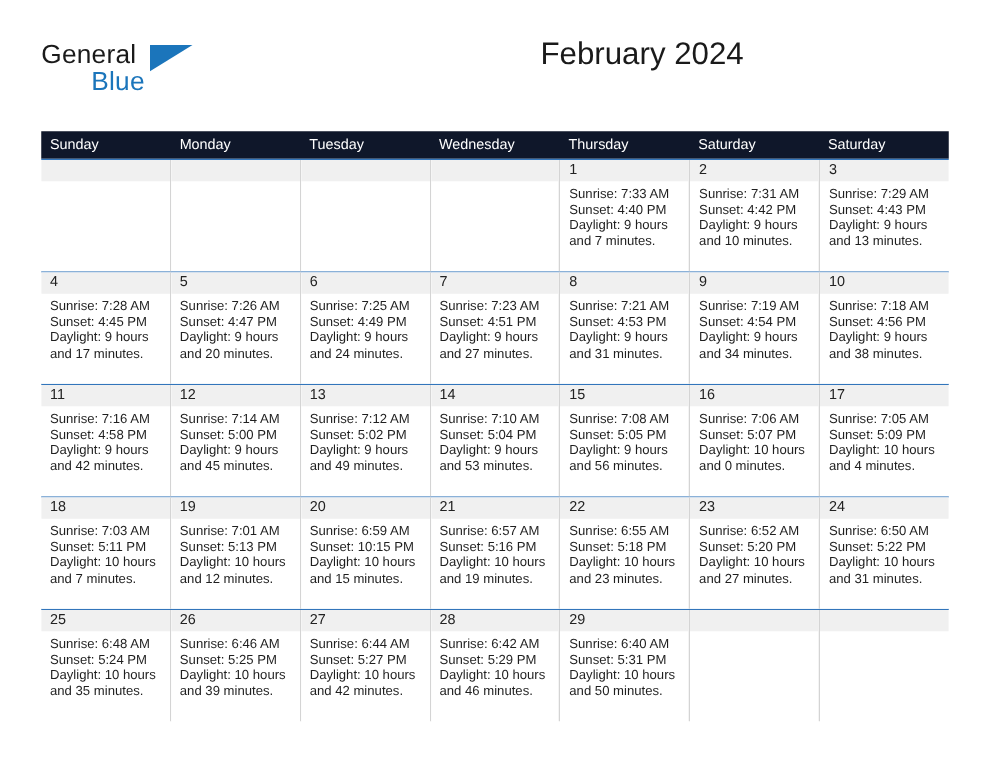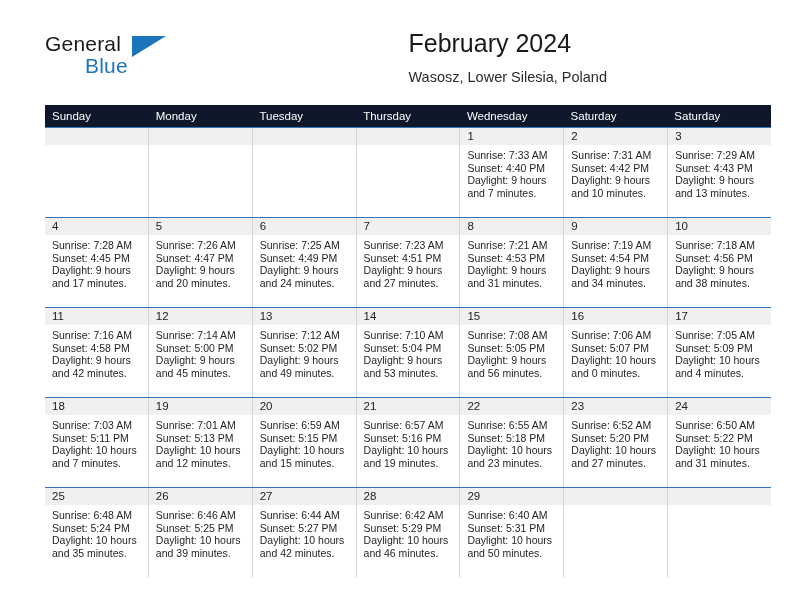--- a/index.html
+++ b/index.html
@@ -12,21 +12,20 @@
     background: #ffffff;
     font-family: "Liberation Sans", sans-serif;
     color: #222222;
     overflow: hidden;
   }
   .page {
     position: relative;
     width: 628px;
     height: 612px;
     box-sizing: border-box;
-    margin-left: 12px;
   }
 
   
   .header {
     position: absolute;
     left: 33px;
     top: 28px;
     right: 33px;
     height: 68px;
   }
@@ -153,33 +152,32 @@
   <div class="header">
 
     <div class="brand">
       <span class="brand-general">General</span>
       <span class="brand-triangle"></span>
       <span class="brand-blue">Blue</span>
     </div>
 
     <div class="title-block">
       <div class="cal-title">February 2024</div>
-      <div class="cal-subtitle">Wasosz, Lower Silesia, Poland</div>
     </div>
 
   </div>
 
   <div class="calendar">
 
     <div class="weekdays">
       <div class="weekday">Sunday</div>
       <div class="weekday">Monday</div>
       <div class="weekday">Tuesday</div>
+      <div class="weekday">Wednesday</div>
       <div class="weekday">Thursday</div>
-      <div class="weekday">Wednesday</div>
       <div class="weekday">Saturday</div>
       <div class="weekday">Saturday</div>
     </div>
 
     <div class="week">
       <div class="daycell empty">
         <div class="daynum"></div>
         <div class="dayinfo">
           <div></div>
           <div></div>
@@ -391,21 +389,21 @@
           <div>Sunrise: 7:01 AM</div>
           <div>Sunset: 5:13 PM</div>
           <div>Daylight: 10 hours</div>
           <div>and 12 minutes.</div>
         </div>
       </div>
       <div class="daycell">
         <div class="daynum">20</div>
         <div class="dayinfo">
           <div>Sunrise: 6:59 AM</div>
-          <div>Sunset: 5:15 PM</div>
+          <div>Sunset: 10:15 PM</div>
           <div>Daylight: 10 hours</div>
           <div>and 15 minutes.</div>
         </div>
       </div>
       <div class="daycell">
         <div class="daynum">21</div>
         <div class="dayinfo">
           <div>Sunrise: 6:57 AM</div>
           <div>Sunset: 5:16 PM</div>
           <div>Daylight: 10 hours</div>

